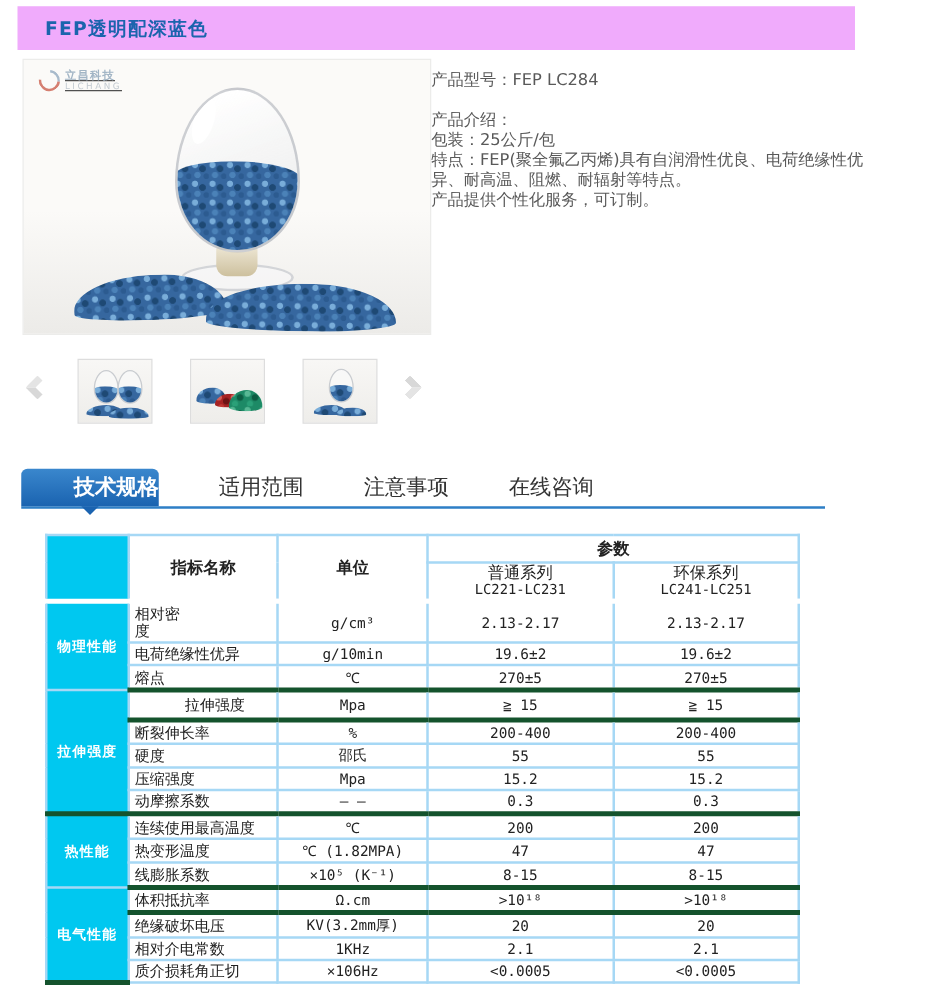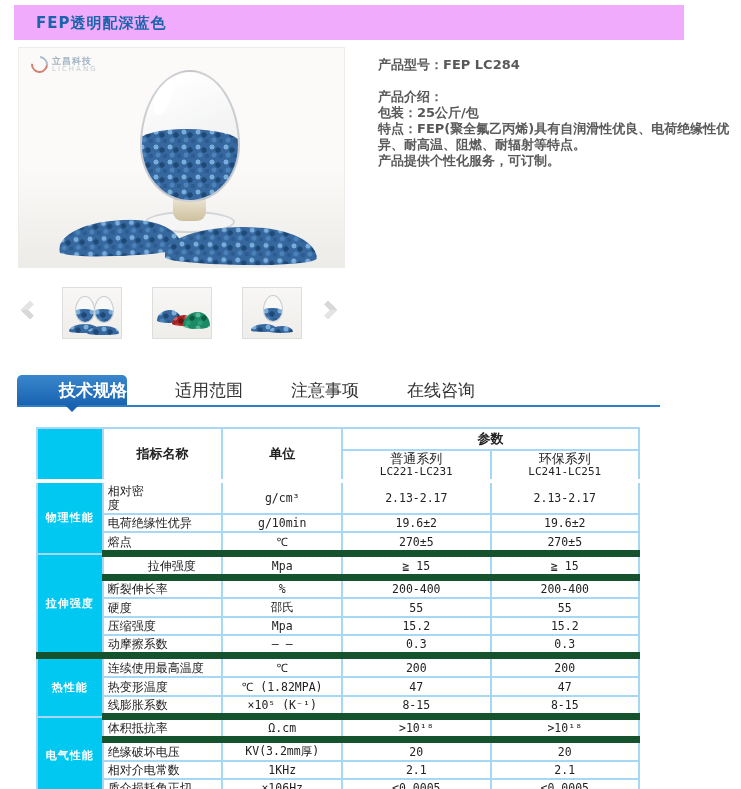--- a/index.html
+++ b/index.html
@@ -16,21 +16,21 @@
     background:#f0abfc; line-height:35px; padding-left:22px;
   }
   .titlebar span { color:#1b64ad; font-weight:bold; font-size:15px; letter-spacing:1px; }
 
   
   .product { display:flex; margin:7px 0 0 18px; }
   .photo {
     position:relative; width:327px; height:221px; flex:0 0 auto;
     background:linear-gradient(#fbfaf8 55%, #ecebe8); border:1px solid #ececea; overflow:hidden;
   }
-  .logo { position:absolute; left:12px; top:8px; display:flex; align-items:center; opacity:.85; }
+  .logo { position:absolute; left:12px; top:8px; display:flex; align-items:center; opacity:.85;text-decoration:underline; }
   .swoosh {
     width:17px; height:17px; border-radius:50%;
     border:2px solid #cf6a5a; border-top-color:transparent; border-right-color:#9ab0c4;
     transform:rotate(-40deg); display:inline-block;
   }
   .ltxt { margin-left:4px; line-height:8px; }
   .ltxt b  { display:block; font-size:9px; color:#93a9bd; letter-spacing:1px; }
   .ltxt i  { display:block; font-style:normal; font-size:7px; color:#b9c2ca; letter-spacing:2px; }
 
   .pellets {
@@ -79,21 +79,21 @@
     background:linear-gradient(#f0ead9, #cdc09e); border-radius:5px 5px 9px 9px;
   }
   .foot {
     position:absolute; left:126px; top:163px; width:90px; height:22px; z-index:0;
     border-radius:50%; border:2px solid rgba(175,180,186,.5); background:rgba(246,247,248,.7);
   }
   .pile { position:absolute; border-radius:55% 45% 50% 50% / 78% 82% 22% 18%; z-index:3; }
   .pile.p1 { left:40px;  top:172px; width:122px; height:36px; transform:rotate(-2deg); }
   .pile.p2 { left:146px; top:179px; width:152px; height:38px; transform:rotate(1deg); }
 
-  .info { margin-left:33px; padding-top:10px; width:352px; font-size:13px; color:#595959; line-height:16px;font-weight:bold; }
+  .info { padding-top:10px; width:352px; font-size:13px; color:#595959; line-height:16px; }
   .info p { margin:0; }
   .info .model { margin-bottom:16px; }
 
   
   .carousel { position:absolute; left:0; top:287px; height:52px; width:741px; }
   .thumb {
     position:absolute; top:0; width:60px; height:52px;
     background:linear-gradient(#f8f7f5, #eeedea); border:1px solid #ddd; overflow:hidden; cursor:pointer;
   }
   .thumb.t1 { left:62px; } .thumb.t2 { left:152px; } .thumb.t3 { left:242px; }
@@ -141,21 +141,21 @@
   .spec thead th.series b { display:block; font-weight:normal; font-size:13px; line-height:14px; }
   .spec thead th.series i { display:block; font-style:normal; font-size:11px; line-height:12px;
                             font-family:"DejaVu Sans Mono","Liberation Mono",monospace; }
   .spec th.corner, .spec td.gcell { background:#00c8f0; }
   .spec td.gcell { color:#fff; font-weight:bold; font-size:11px; text-align:center; width:66px; letter-spacing:1px; }
   .spec td.name { text-align:left; white-space:pre-line; line-height:14px; }
   .spec td.unit, .spec td.val {
     text-align:center; font-family:"DejaVu Sans Mono","Liberation Mono",monospace; font-size:11.5px;
   }
   .spec td { height:15px; }
-  .spec tr.gend > td { border-bottom:7px solid #14532d; }
+  .spec tr.gend > td { border-bottom:4px solid #14532d; }
 </style>
 </head>
 <body>
 
 <div class="titlebar">
   <span>FEP透明配深蓝色</span>
 </div>
 
 <div class="product">
   <div class="photo">

